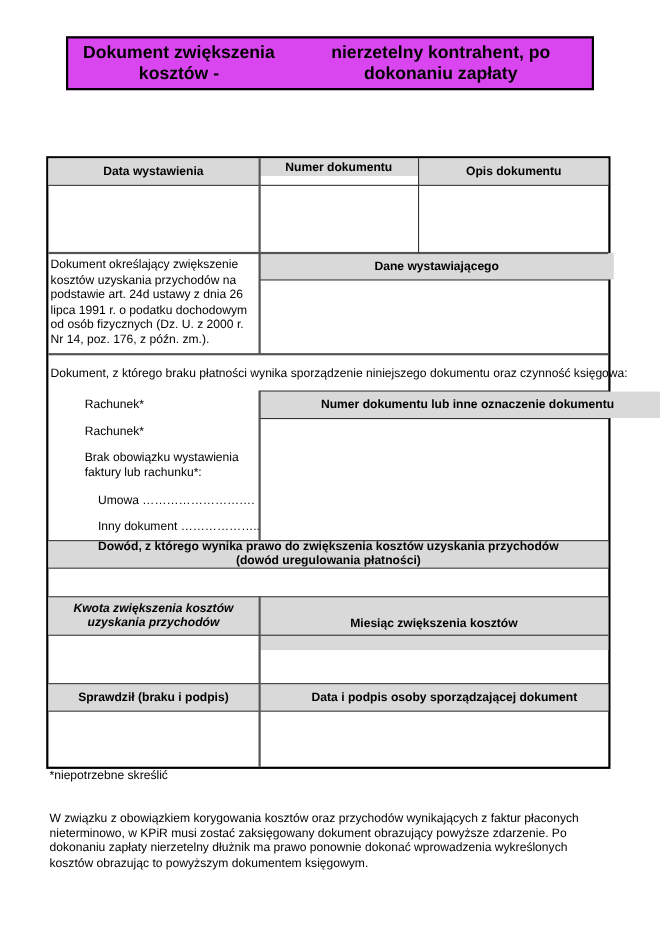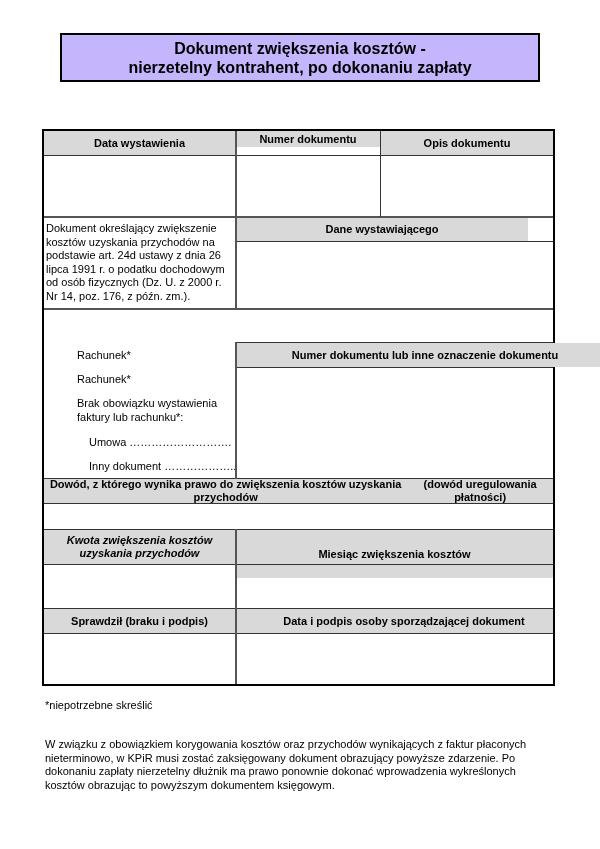--- a/index.html
+++ b/index.html
@@ -2,26 +2,26 @@
 <html><head>
 <meta charset="utf-8">
 <style>
   html, body { margin: 0; padding: 0; }
   body {
     width: 600px; height: 849px; background: #ffffff; position: relative;
     font-family: "Liberation Sans", sans-serif; color: #000; overflow: hidden;
   }
   .title-box {
     position: absolute; left: 60px; top: 33px; width: 476px; height: 45px;
-    background: #c4b5fd; border: 2px solid #000;
-    display: flex; flex-direction: column; align-items: center; justify-content: center;
+    background: #d946ef; border: 2px solid #000;
+    display: flex; flex-direction: row; align-items: center; justify-content: center;
     font-weight: bold; font-size: 16px; line-height: 19px; text-align: center;
   }
   .form {
-    position: absolute; left: 42px; top: 129px; width: 513px; height: 557px;
+    position: absolute; left: 42px; top: 142px; width: 513px; height: 557px;
     border: 2px solid #000; box-sizing: border-box;
   }
   .cell {
     position: absolute; box-sizing: border-box;
   }
   .hdr {
     background: #d9d9d9; font-weight: bold; font-size: 11px;
     display: flex; align-items: center; justify-content: center; text-align: center;
     line-height: 13px;
   }
@@ -45,35 +45,36 @@
   <div class="cell hdr" style="left:0;top:0;width:191px;height:24px;">Data wystawienia</div>
   <div class="cell hdr" style="left:192px;top:0;width:144px;height:16px;">Numer dokumentu</div>
   <div class="cell hdr" style="left:337px;top:0;width:172px;height:24px;text-align:center;">Opis dokumentu</div>
 
   <div class="cell inp" style="left:0;top:25px;width:191px;height:60px;"></div>
   <div class="cell inp" style="left:192px;top:25px;width:144px;height:60px;"></div>
   <div class="cell inp" style="left:337px;top:25px;width:172px;height:60px;"></div>
 
   <div class="cell txt" style="left:2px;top:91px;width:186px;height:90px;">Dokument określający zwiększenie kosztów uzyskania przychodów na podstawie art. 24d ustawy z dnia 26 lipca 1991 r. o podatku dochodowym od osób fizycznych (Dz. U. z 2000 r. Nr 14, poz. 176, z późn. zm.).</div>
 
-  <div class="cell hdr" style="left:192px;top:86px;width:292px;height:24px;">Dane wystawiającego</div>
+  <div class="cell hdr" style="left:192px;top:86px;width:322px;height:24px;">Dane wystawiającego</div>
   <div class="cell inp" style="left:192px;top:111px;width:317px;height:66px;"></div>
 
+  <div class="cell txt" style="left:2px;top:190px;width:507px;height:16px;white-space:nowrap;">Dokument, z którego braku płatności wynika sporządzenie niniejszego  dokumentu oraz czynność księgowa:</div>
 
   <div class="cell txt" style="left:33px;top:218px;">Rachunek*</div>
   <div class="cell txt" style="left:33px;top:242px;">Rachunek*</div>
   <div class="cell txt" style="left:33px;top:266px;">Brak obowiązku wystawienia</div>
   <div class="cell txt" style="left:33px;top:280px;">faktury lub rachunku*:</div>
   <div class="cell txt" style="left:45px;top:305px;white-space:nowrap;">Umowa ……………………….</div>
   <div class="cell txt" style="left:45px;top:329px;white-space:nowrap;">Inny dokument ………………..</div>
 
   <div class="cell hdr" style="left:192px;top:212px;width:378px;height:24px;">Numer dokumentu lub inne oznaczenie dokumentu</div>
   <div class="cell inp" style="left:192px;top:237px;width:317px;height:110px;"></div>
 
-  <div class="cell hdr" style="left:0;top:348px;width:509px;height:24px;">
+  <div class="cell hdr" style="left:0;top:348px;width:509px;height:24px;flex-direction:column;">
     <span>Dowód, z którego wynika prawo do zwiększenia kosztów uzyskania przychodów</span>
     <span>(dowód uregulowania płatności)</span>
   </div>
   <div class="cell inp" style="left:0;top:373px;width:509px;height:25px;"></div>
 
   <div class="cell hdr" style="left:0;top:399px;width:191px;height:34px;flex-direction:column;font-style:italic;">
     <span>Kwota zwiększenia kosztów</span>
     <span>uzyskania przychodów</span>
   </div>
   <div class="cell hdr" style="left:192px;top:399px;width:317px;height:48px;">Miesiąc zwiększenia kosztów</div>

